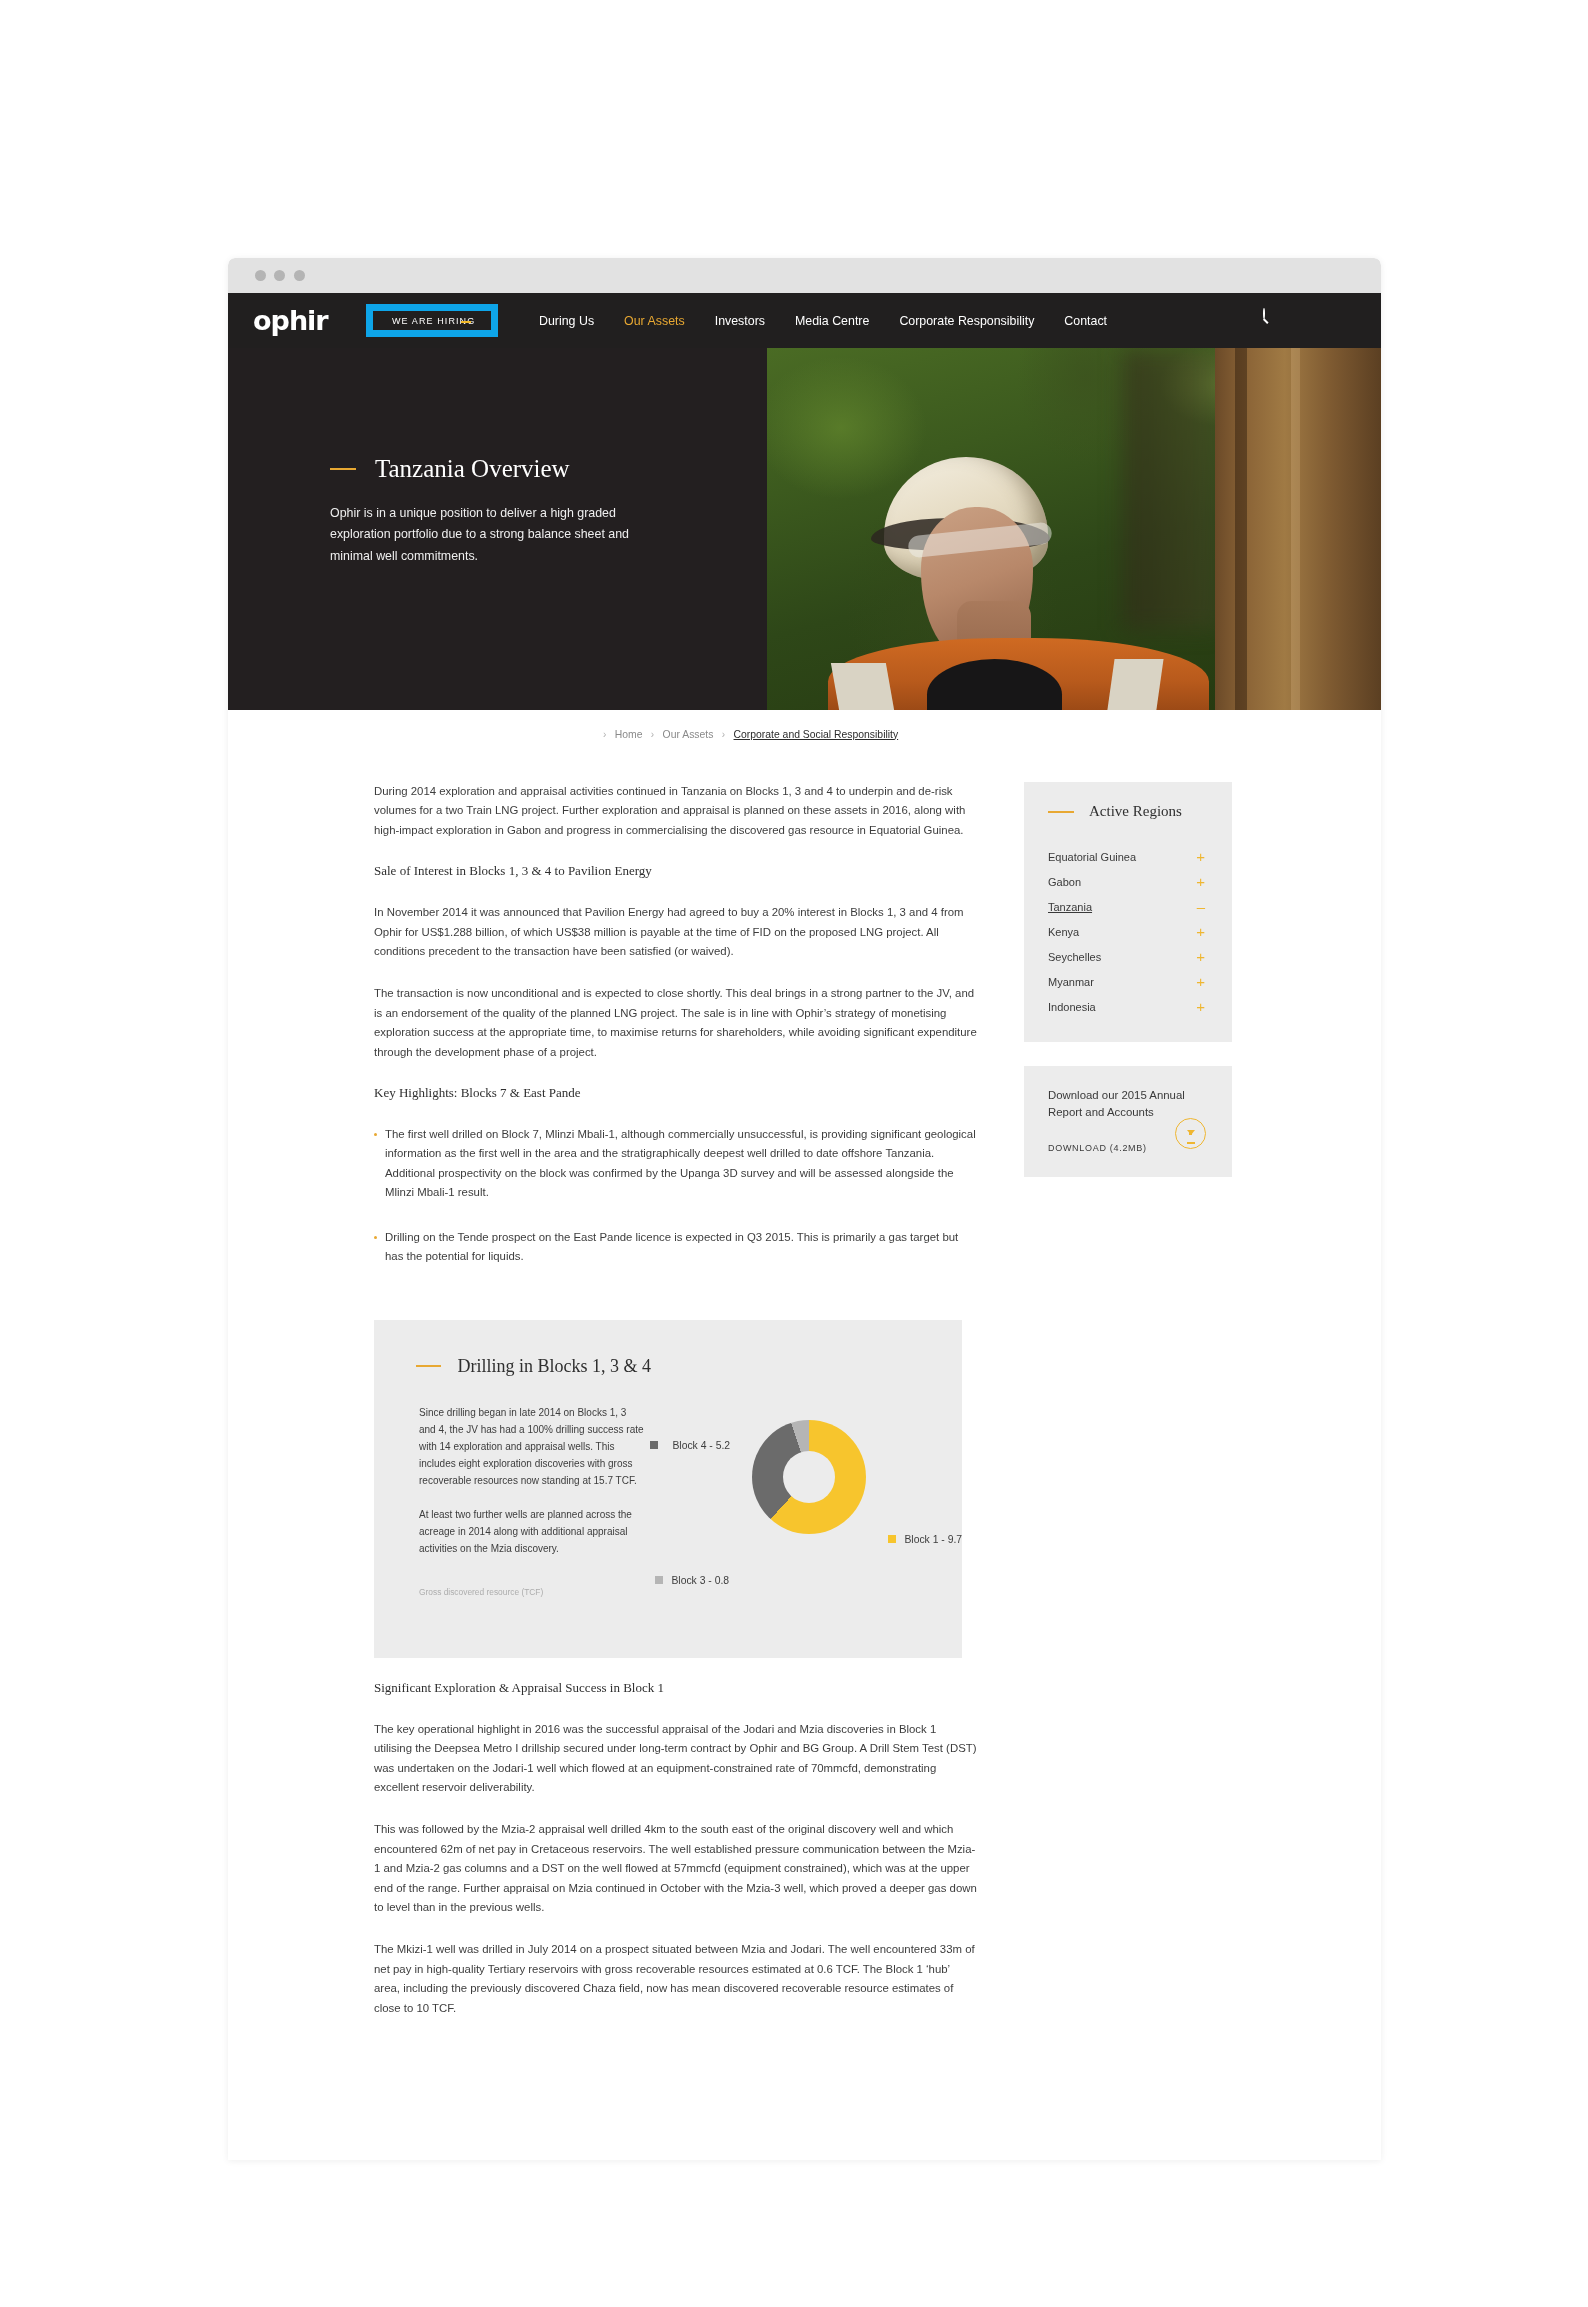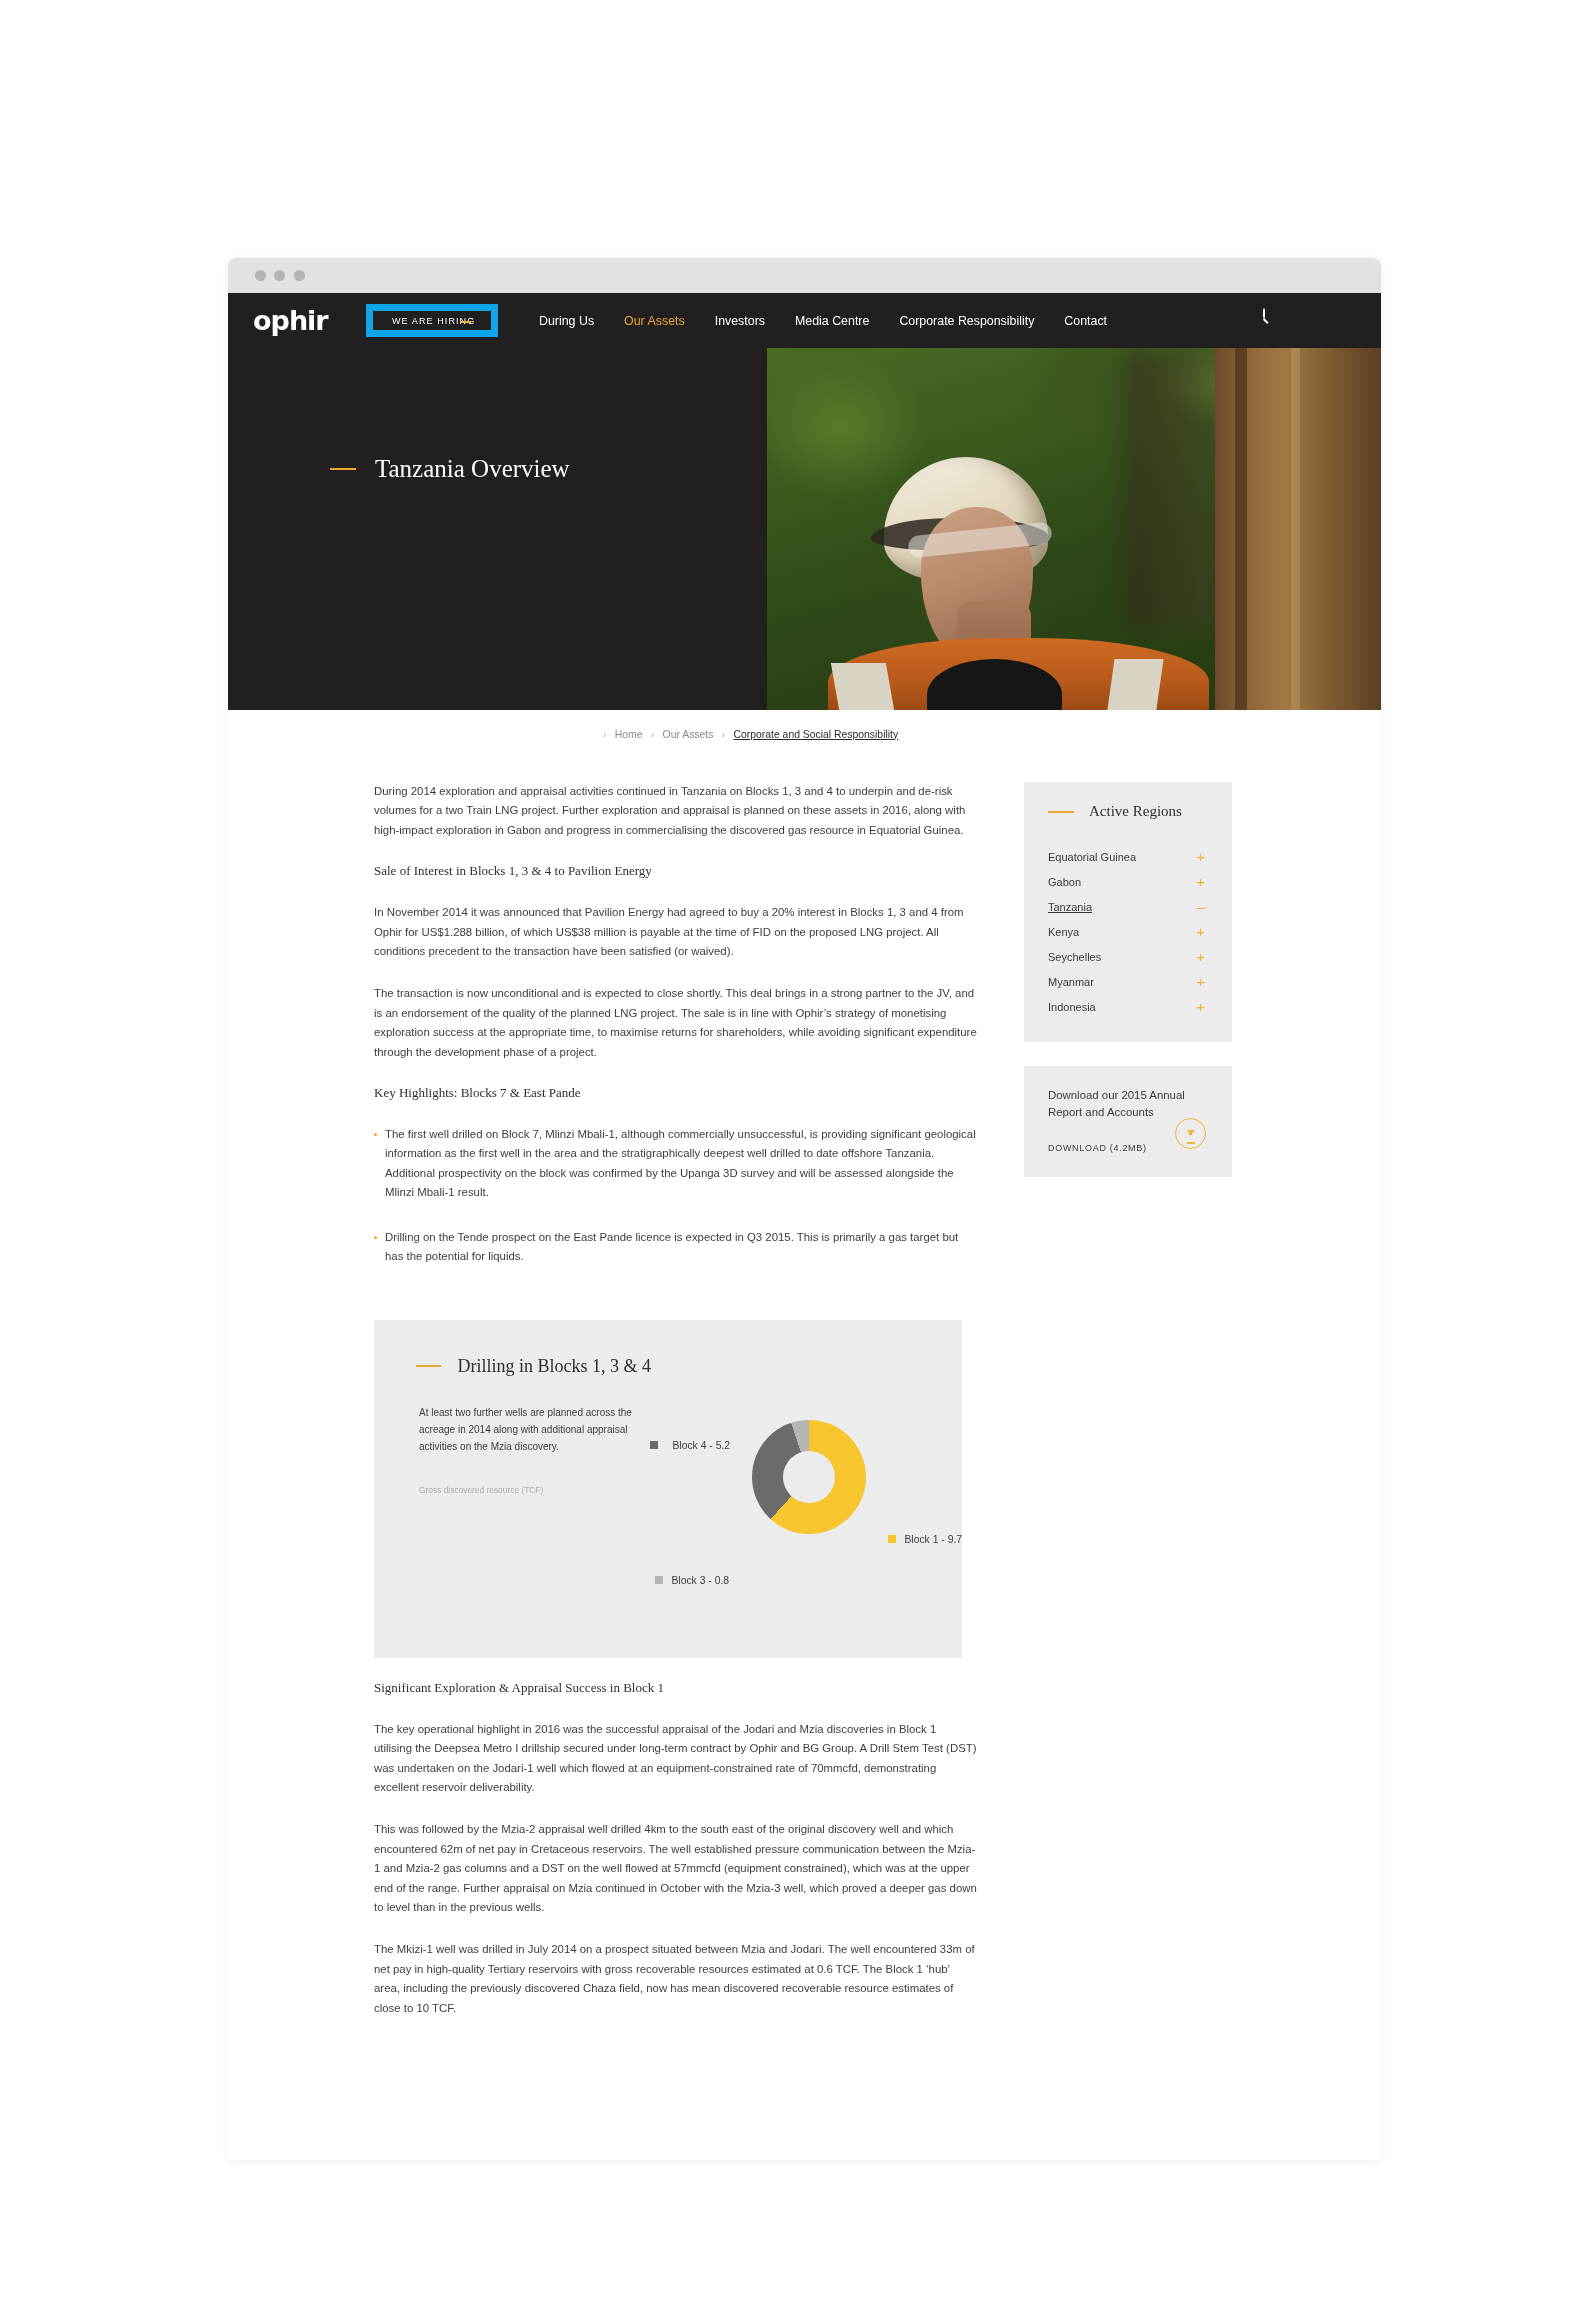--- a/index.html
+++ b/index.html
@@ -453,20 +453,21 @@
       <span class="line"></span>
     </div>
   </div>
 
   <div id="hero">
     <div id="hero-left">
       <div id="hero-title-row">
         <span class="rule"></span>
         <span id="hero-title">Tanzania Overview</span>
       </div>
+      <div id="hero-sub">Ophir is in a unique position to deliver a high graded exploration portfolio due to a strong balance sheet and minimal well commitments.</div>
     </div>
     <div id="hero-right">
       <div id="photo">
         <div class="blur-tree"></div>
         <div class="pipe"></div>
         <div class="helmet"></div>
         <div class="helmet-brim"></div>
         <div class="face"></div>
         <div class="goggles"></div>
         <div class="neck"></div>
@@ -503,20 +504,21 @@
         <li>Drilling on the Tende prospect on the East Pande licence is expected in Q3 2015. This is primarily a gas target but has the potential for liquids.</li>
       </ul>
 
       <div id="chartpanel">
         <div id="chart-title-row">
           <span class="rule"></span>
           <span id="chart-title">Drilling in Blocks 1, 3 &amp; 4</span>
         </div>
         <div id="chart-body">
           <div id="chart-text">
+            <p>Since drilling began in late 2014 on Blocks 1, 3 and 4, the JV has had a 100% drilling success rate with 14 exploration and appraisal wells. This includes eight exploration discoveries with gross recoverable resources now standing at 15.7 TCF.</p>
             <p>At least two further wells are planned across the acreage in 2014 along with additional appraisal activities on the Mzia discovery.</p>
             <div id="chart-caption">Gross discovered resource (TCF)</div>
           </div>
           <div id="chart-graphic">
             <div id="donut" style="background: conic-gradient(rgb(247, 197, 45) 0deg, rgb(247, 197, 45) 222.42deg, rgb(107, 107, 107) 222.42deg, rgb(107, 107, 107) 341.656deg, rgb(181, 181, 181) 341.656deg, rgb(181, 181, 181) 360deg);">
               <div class="hole"></div>
             </div>
             <div class="legend" id="lg-b4">
               <span class="swatch" style="background: rgb(107, 107, 107);"></span>
               <span>Block 4  -  5.2</span>

